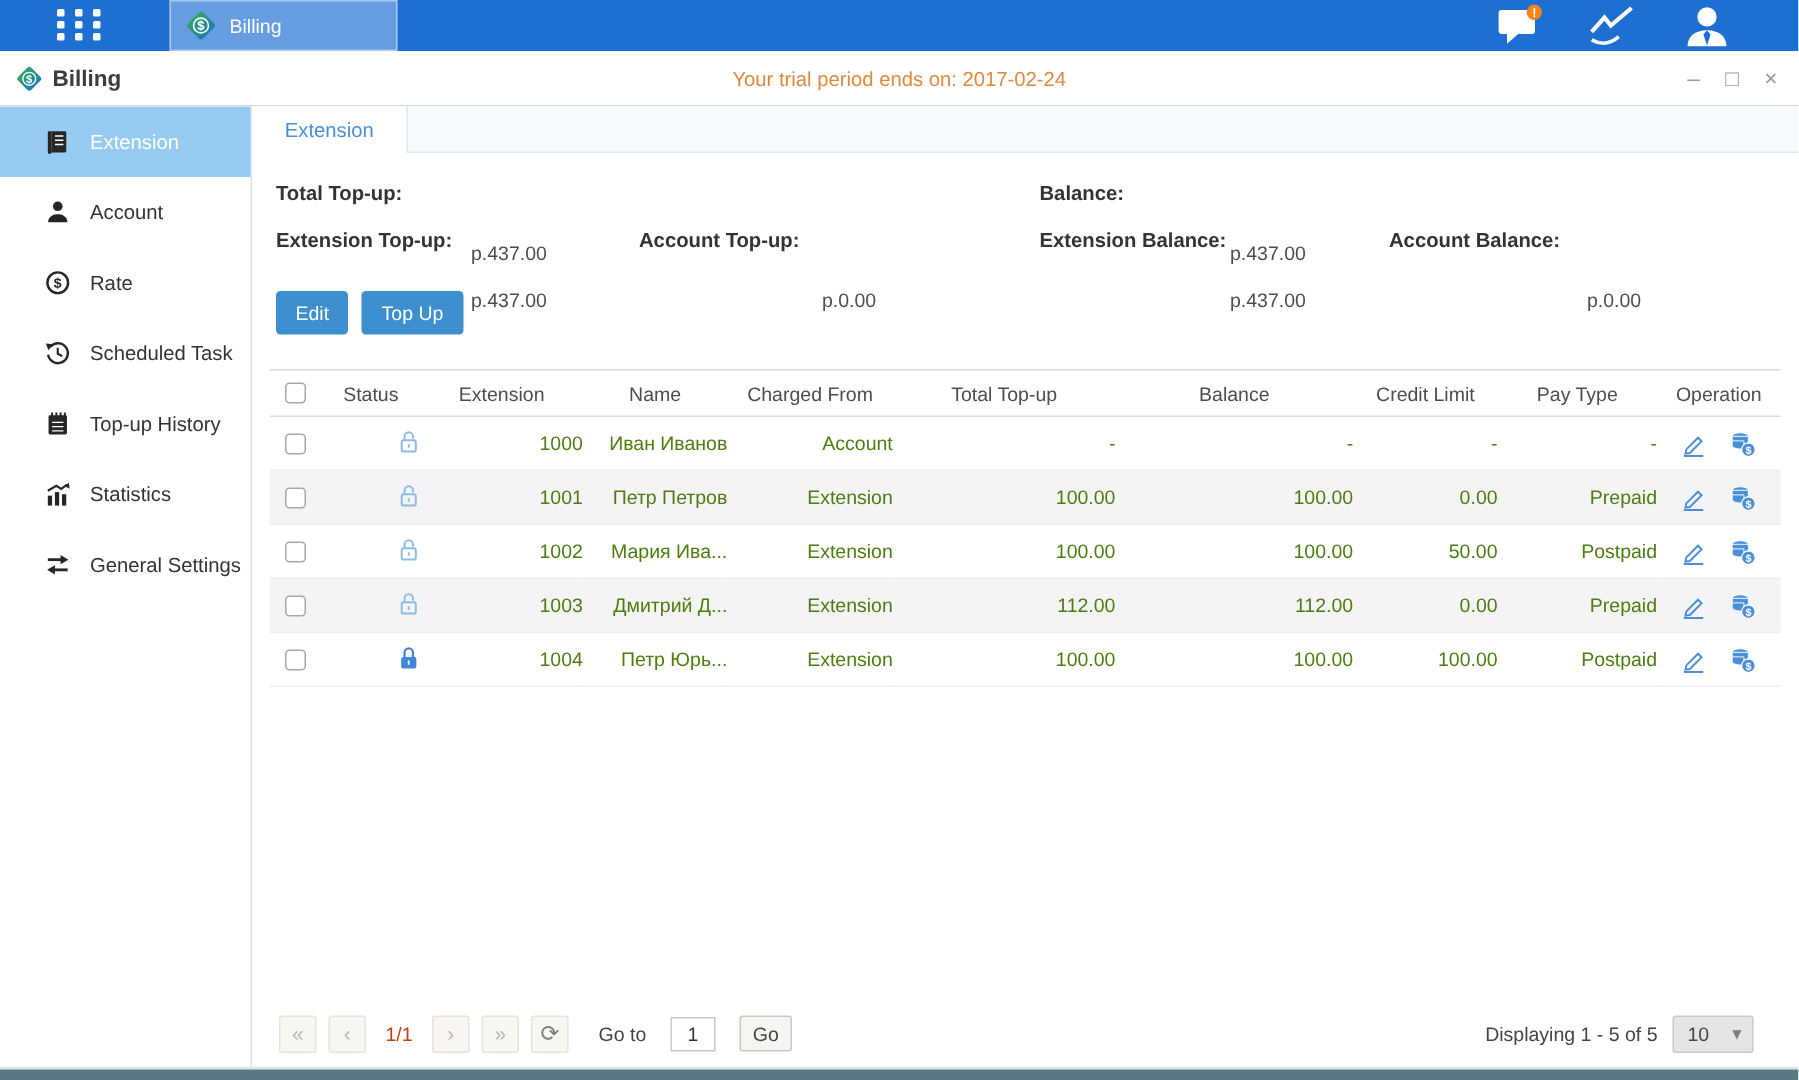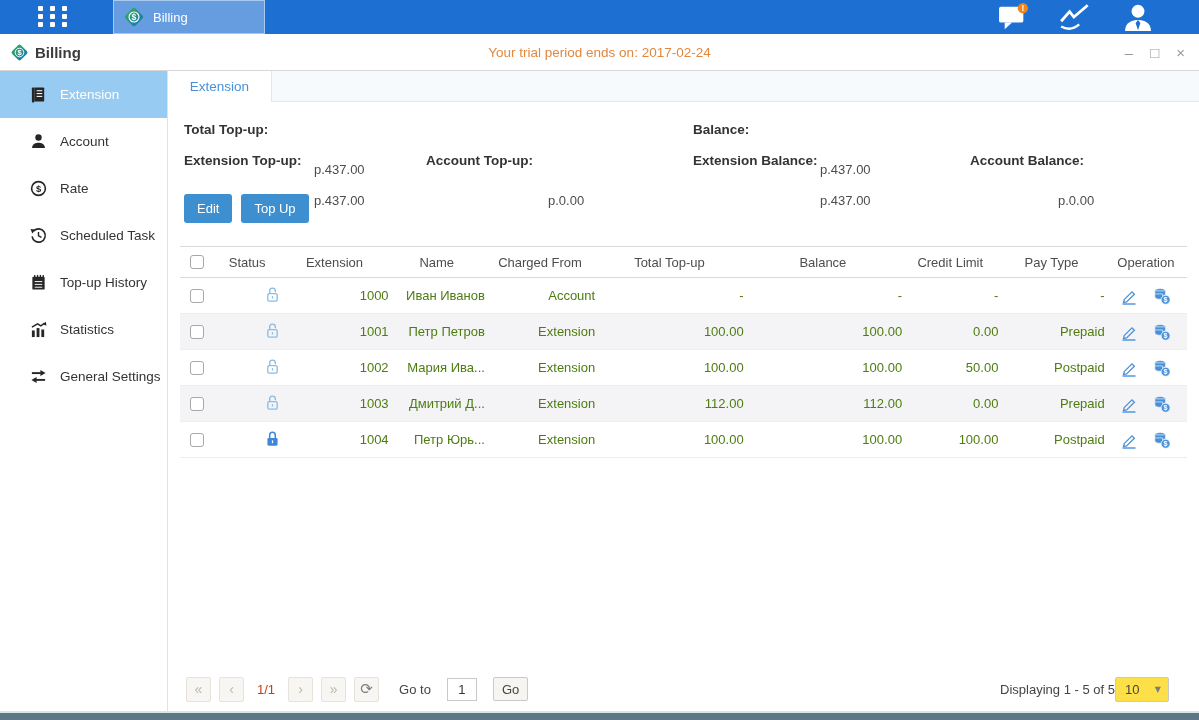--- a/index.html
+++ b/index.html
@@ -42,21 +42,21 @@
   .tabstrip { height:31px; display:flex; background:#f6fafd; border-bottom:1px solid #dce8f2; }
   .tab-active { width:104px; background:#fff; border-right:1px solid #dce8f2; margin-bottom:-1px;
     display:flex; align-items:center; justify-content:center; color:#4a90d9; font-size:13.5px; cursor:default; }
 
   .stats { position:relative; padding:11px 0 0 0; }
   .stats-row { position:relative; height:31px; }
   .st { position:absolute; top:50%; transform:translateY(-50%); white-space:nowrap; }
   .st-label { font-weight:bold; color:#333; font-size:13.5px; }
   .st-value { color:#4d4d4d; font-size:13px;margin-top:40px; }
   .p1 { left:16px; }  .p2 { left:146px; } .p3 { left:258px; } .p4 { left:380px; }
-  .p5 { left:525px; } .p6 { left:652px; } .p7 { left:802px; } .p8 { left:890px; }
+  .p5 { left:525px; } .p6 { left:652px; } .p7 { left:758px; } .p8 { left:890px; }
 
   .actions { margin:19px 0 0 16px; display:flex; gap:9px; }
   .btn-blue { height:29px; padding:0 13px; background:#3e8fd0; border:none; border-radius:3px;
     color:#fff; font-size:13px; font-weight:normal; font-family:inherit; cursor:pointer; }
 
   .table-wrap { margin:23px 12px 0 12px; }
   table { width:100%; border-collapse:collapse; table-layout:fixed; }
   thead tr { height:31px; border-top:1px solid #d9d9d9; border-bottom:1px solid #d9d9d9; }
   th { font-weight:normal; color:#4d4d4d; font-size:13px; text-align:center; }
   tbody tr { height:35px; border-bottom:1px solid #ededed; }
@@ -74,23 +74,23 @@
   .pg-left { display:flex; align-items:center; gap:8px; margin-left:18px; }
   .pg-btn { width:25px; height:25px; background:#f7f6f3; border:1px solid #e8e3d9; border-radius:2px;
     display:flex; align-items:center; justify-content:center; color:#bcb8ae; font-size:14px; cursor:pointer; }
   .pg-btn.refresh { color:#7d7d7d; font-size:15px; font-family:"DejaVu Sans", sans-serif; }
   .pg-label { color:#c2410c; font-size:13px; margin:0 5px; }
   .goto-label { color:#444; font-size:13px; margin-left:12px; }
   .goto-input { width:30px; height:23px; border:1px solid #c9c9c9; text-align:center; font-size:13px;
     color:#333; font-family:inherit; margin-left:8px; }
   .go-btn { height:24px; padding:0 8px; margin-left:8px; background:#f6f5f2; border:1px solid #c9c9c9;
     border-radius:2px; color:#444; font-size:13px; font-family:inherit; cursor:pointer; }
-  .pg-right { margin-left:auto; margin-right:30px; display:flex; align-items:center; gap:0; }
+  .pg-right { margin-left:auto; margin-right:30px; display:flex; align-items:center; gap:10px; }
   .display-info { color:#444; font-size:13px; }
-  .page-size { width:54px; height:25px; background:#fde047; border:1px solid #c9c9c9; border-radius:2px;
+  .page-size { width:54px; height:25px; background:#e5e5e5; border:1px solid #c9c9c9; border-radius:2px;
     display:flex; align-items:center; cursor:pointer; }
   .page-size .ps-val { color:#444; font-size:13px; margin-left:9px; }
   .page-size .caret { margin-left:auto; margin-right:7px; color:#7d7d7d; font-size:8px; font-family:"DejaVu Sans", sans-serif; }
 </style>
 </head>
 <body>
 
 <div class="app">
 
   <div class="topbar">

